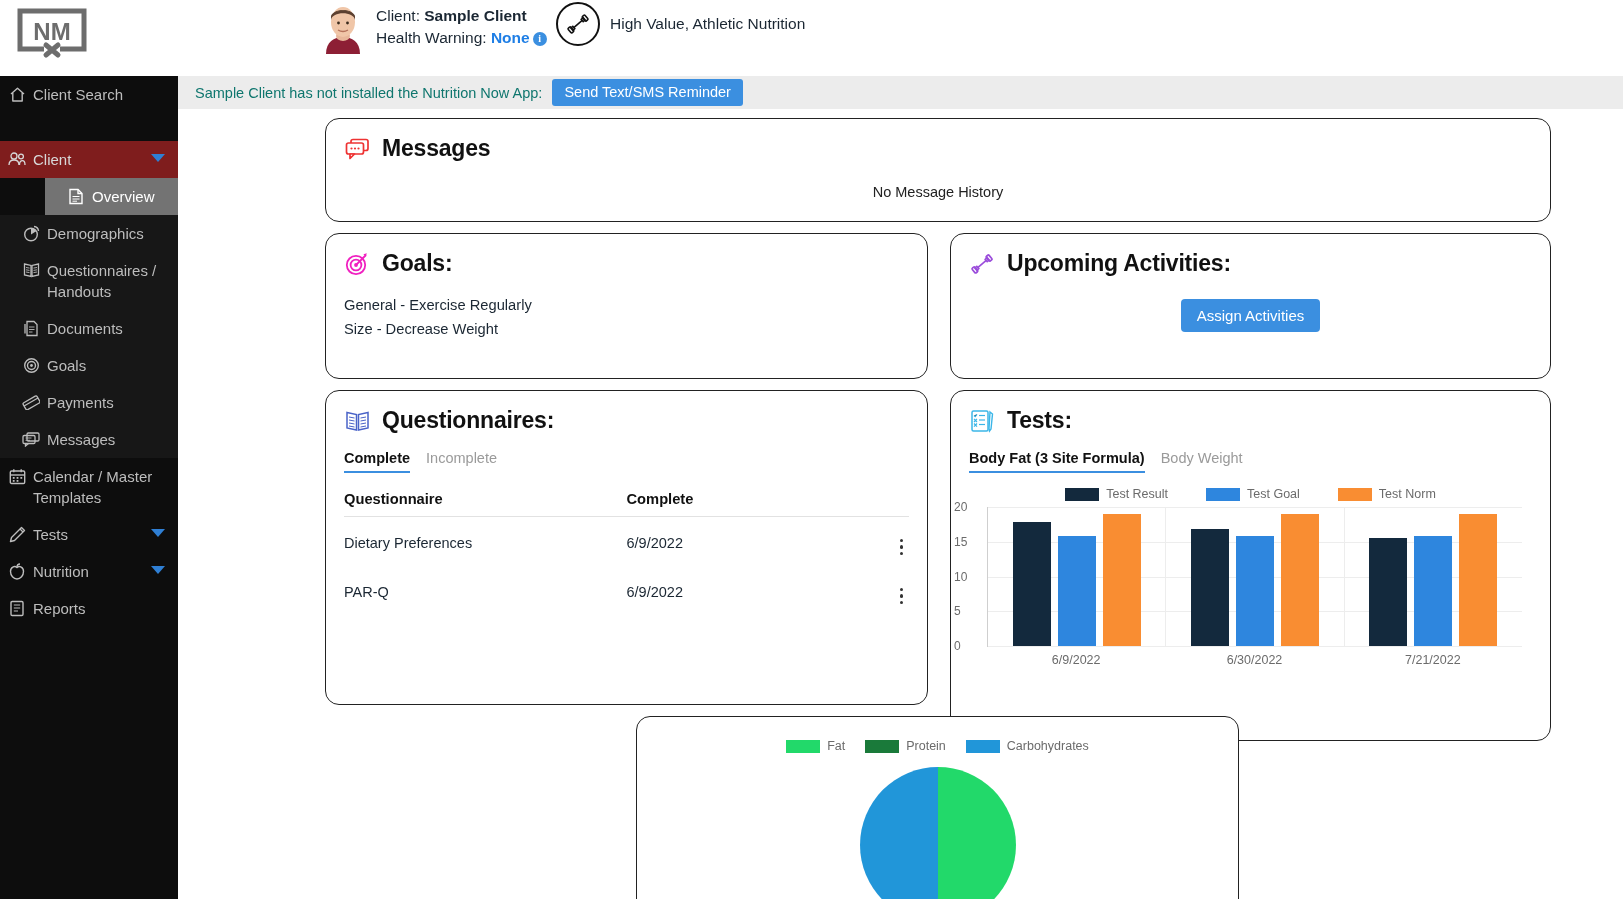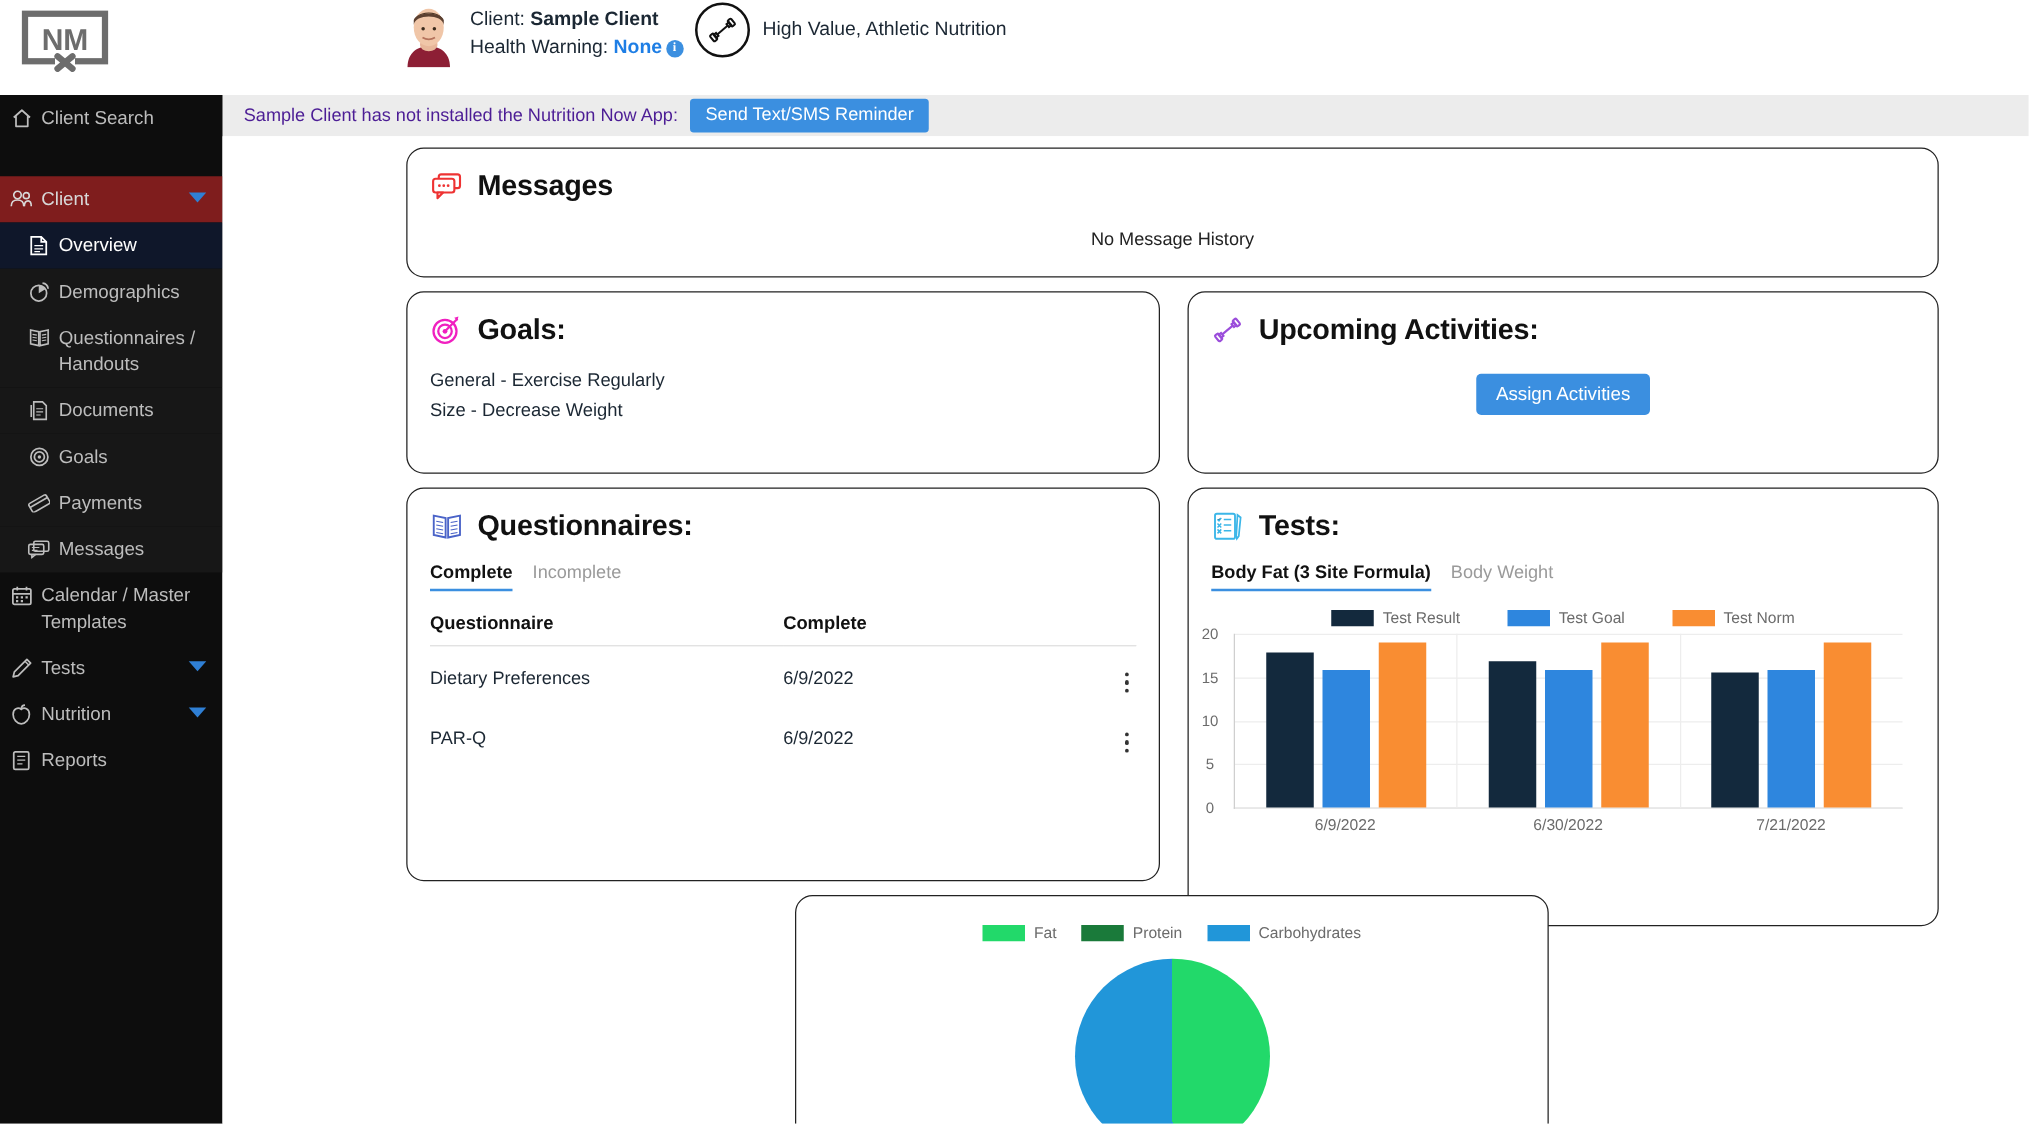--- a/index.html
+++ b/index.html
@@ -47,21 +47,21 @@
     width: 44px; height: 44px; border-radius: 50%;
     border: 2px solid #111; display: flex; align-items: center; justify-content: center;
   }
   .hdr-program-label { font-size: 15.5px; color: #1b2733; white-space: nowrap; }
 
   
   .notifbar {
     position: absolute; left: 178px; top: 76px; width: 1445px; height: 33px;
     background: #ececec; display: flex; align-items: center; padding-left: 17px;
   }
-  .notif-text { font-size: 14.5px; color: #4c1d95; }
+  .notif-text { font-size: 14.5px; color: #0f766e; }
   .btn-sms {
     margin-left: 10px; background: #3b8fe0; color: #fff; border: none;
     border-radius: 3px; padding: 5px 12px 6px; font-size: 14.5px;
     font-family: "Liberation Sans", sans-serif; cursor: pointer;
   }
 
   
   .sidebar {
     position: absolute; left: 0; top: 76px; width: 178px; height: 823px;
     background: #0d0d0d;
@@ -69,21 +69,21 @@
   .nav-item {
     display: flex; align-items: flex-start; gap: 7px;
     padding: 8px 8px 8px 8px; color: #bdbdbd; font-size: 15px;
     line-height: 21px; cursor: pointer; position: relative;
   }
   .nav-item .nav-ico {
     flex: 0 0 18px; width: 18px; height: 20px;
     display: flex; align-items: center; justify-content: center;
   }
   .nav-item.group { background: #7f1d1d; color: #d8d8d8; margin-top: 28px; }
-  .nav-item.active { background: #0f172a; color: #ffffff; padding-left: 22px; }
+  .nav-item.active { background: #737373; color: #ffffff; padding-left: 22px; margin-left: 45px; }
   .nav-item.sub { background: #171717; padding-left: 22px; }
   .caret {
     position: absolute; right: 13px; top: 13px;
     width: 0; height: 0; border-left: 7px solid transparent;
     border-right: 7px solid transparent; border-top: 8px solid #2f7fd4;
   }
   .nav-label { flex: 1 1 auto; }
 
   
   .main {
@@ -153,21 +153,21 @@
     margin-bottom: 6px;
   }
   .lg-item { display: flex; align-items: center; gap: 7px; }
   .lg-swatch { width: 34px; height: 13px; display: block; }
   .lg-label { font-size: 12.5px; color: #6b6b6b; }
   .plot {
     position: relative; height: 140px; margin-left: 36px; margin-right: 28px;
     border-left: 1px solid #cfcfcf; border-bottom: 1px solid #cfcfcf;
   }
   .ytick {
-    position: absolute; left: -34px; width: 28px; text-align: center;
+    position: absolute; left: -34px; width: 28px; text-align: left;
     font-size: 12px; color: #6b6b6b; transform: translateY(-50%);
   }
   .gridline {
     position: absolute; left: 0; right: 0; height: 1px; background: #ededed;
   }
   .groups { position: absolute; inset: 0; display: flex; }
   .grp {
     flex: 1 1 0; position: relative; display: flex; align-items: flex-end;
     justify-content: center; gap: 7px; padding: 0 14px;
     border-right: 1px solid #ededed;

